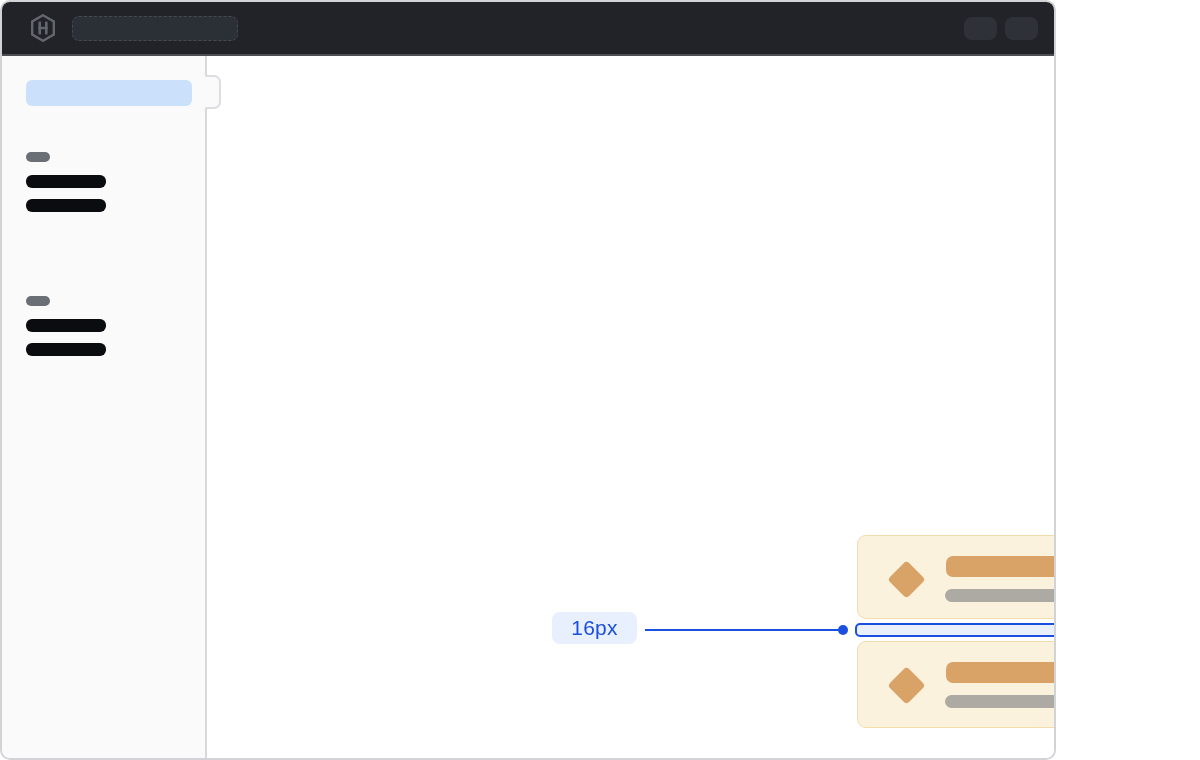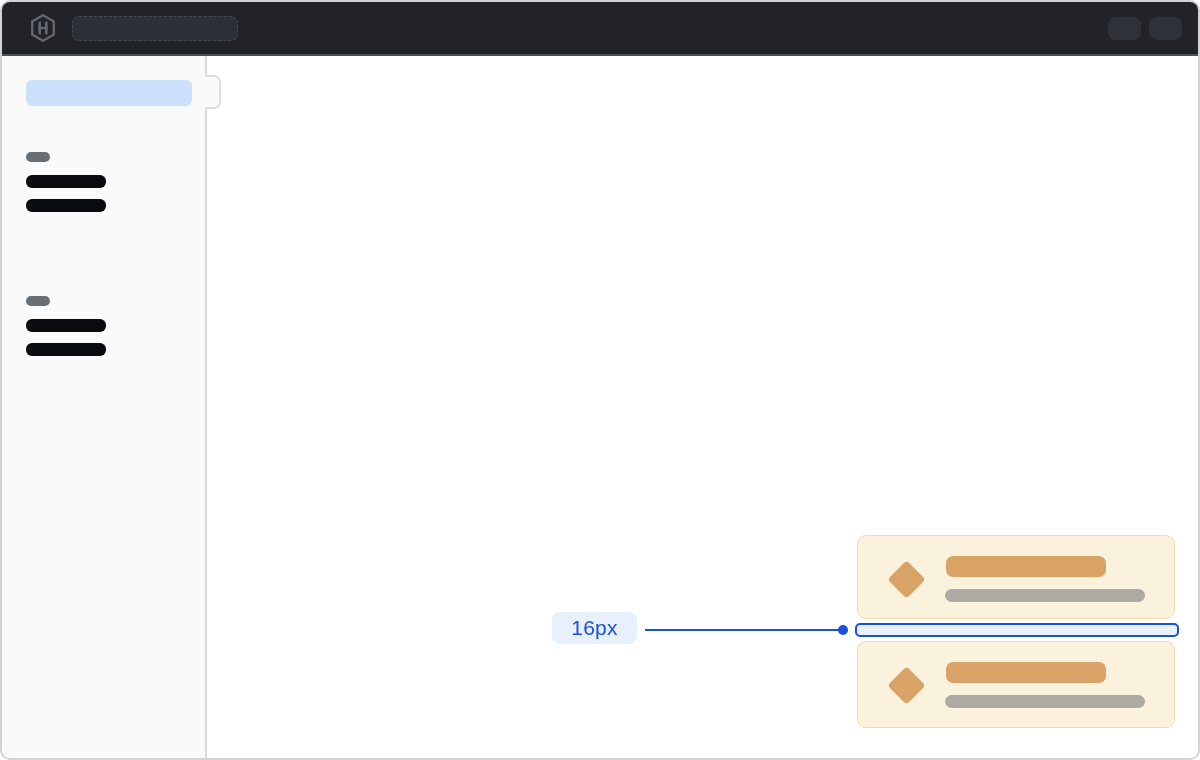--- a/index.html
+++ b/index.html
@@ -4,21 +4,21 @@
 <style>
   * { box-sizing: border-box; margin: 0; padding: 0; }
   html, body { background: #ffffff; }
   body {
     font-family: "Liberation Sans", sans-serif;
     width: 1200px; height: 760px;
     position: relative;
   }
   .window {
     position: absolute; left: 0; top: 0;
-    width: 1200px; height: 760px;
+    width: 1056px; height: 760px;
     border: 2px solid #d2d3d7;
     border-radius: 10px;
     overflow: hidden;
     background: #ffffff;
   }
 
   
   .topbar {
     position: absolute; left: 0; top: 0; right: 0;
     height: 54px;

